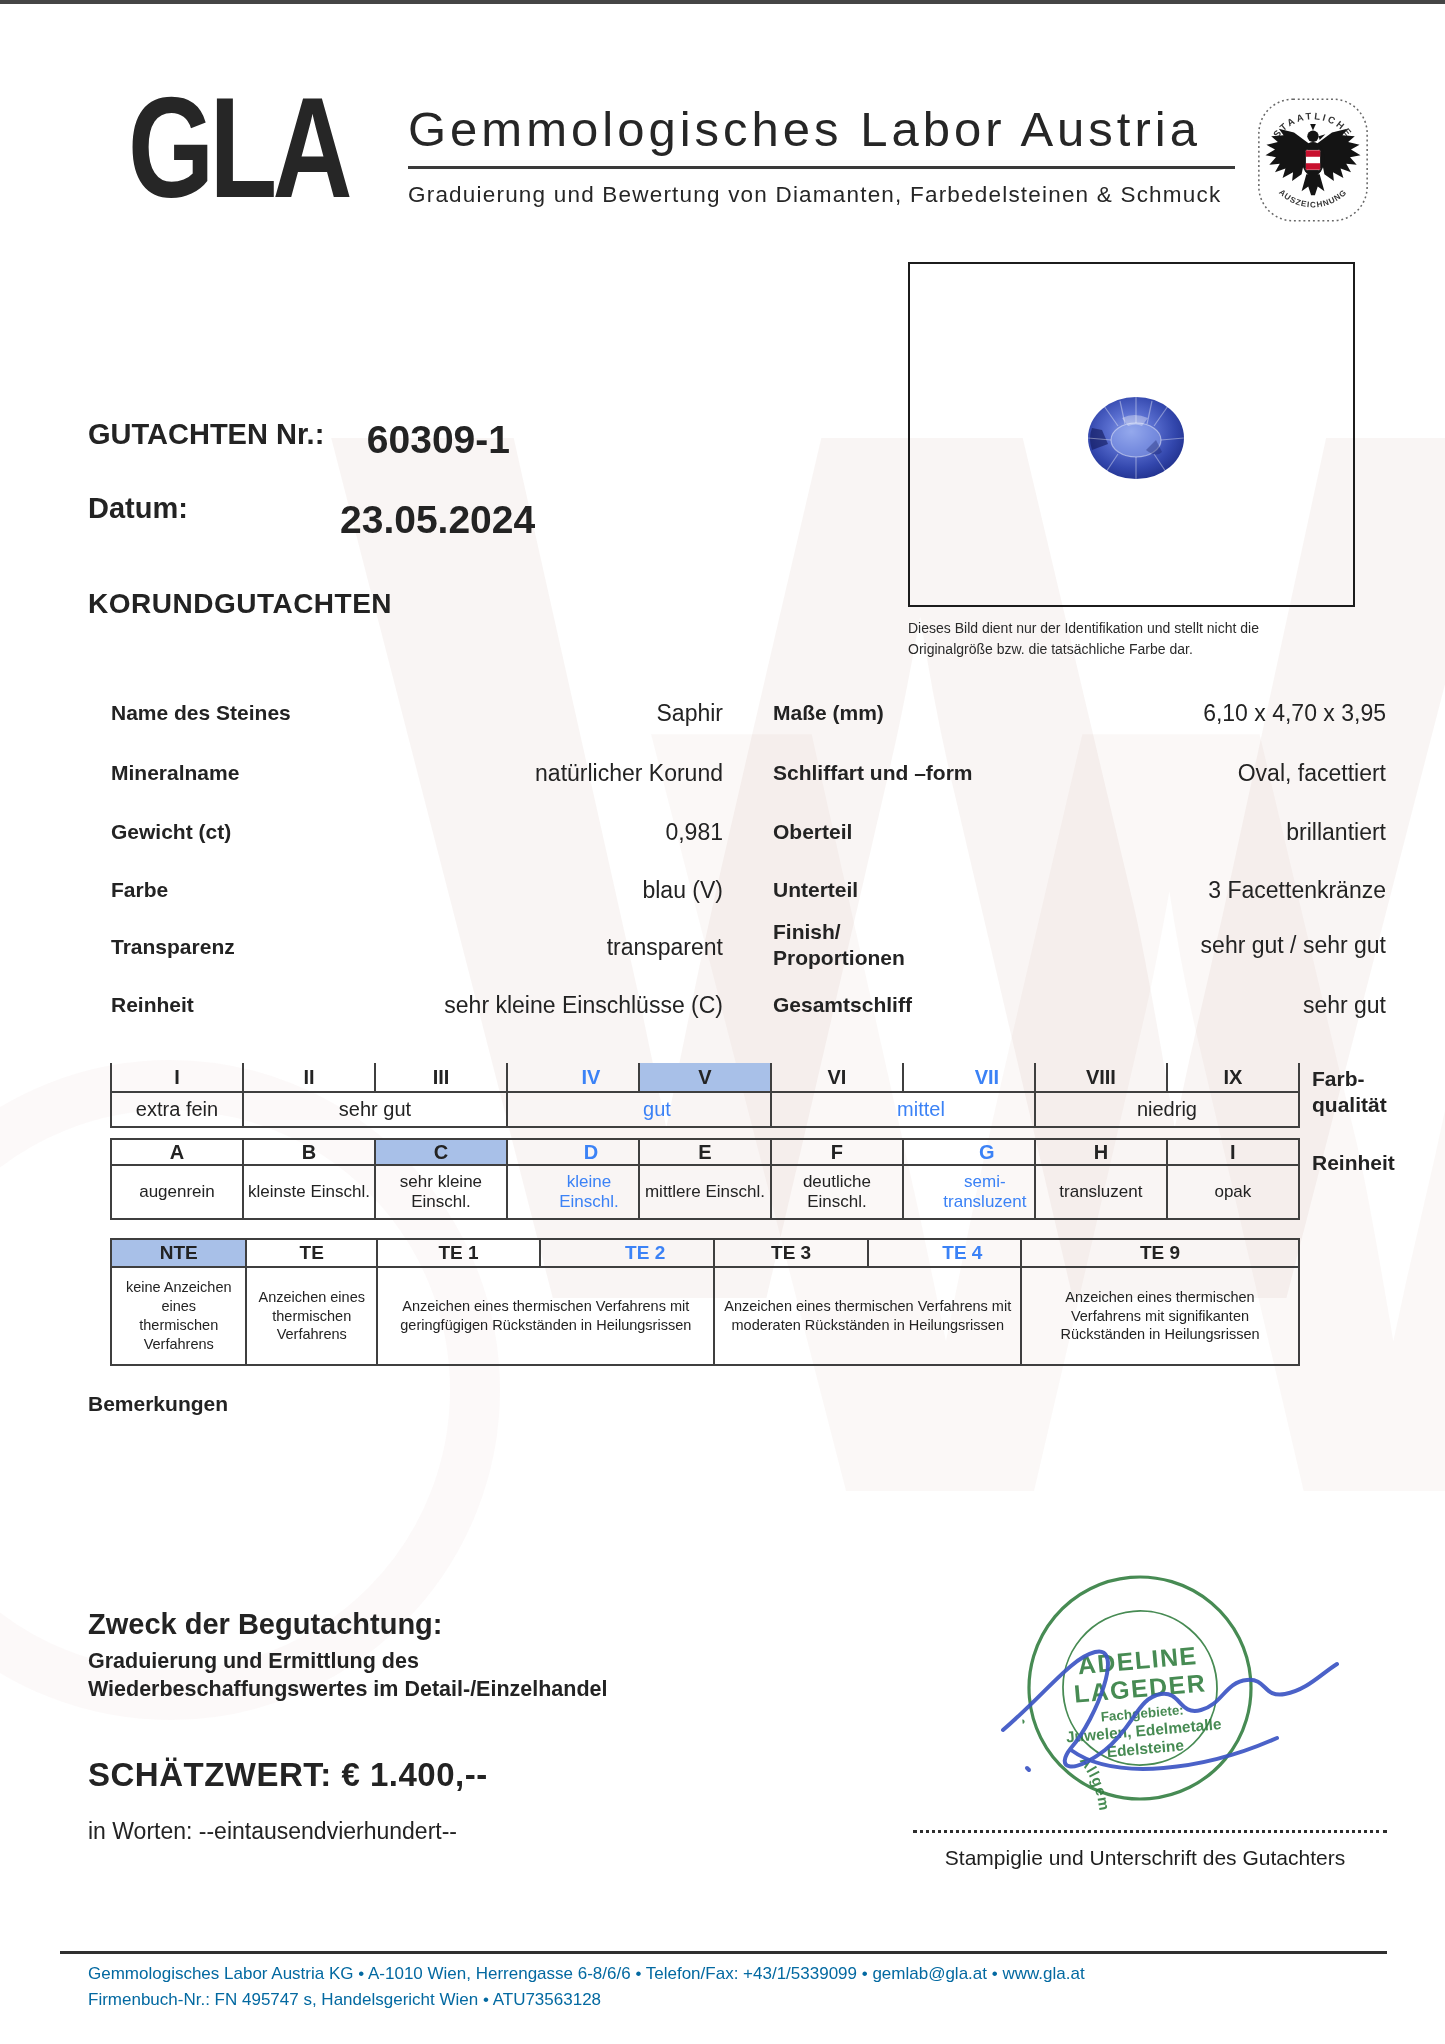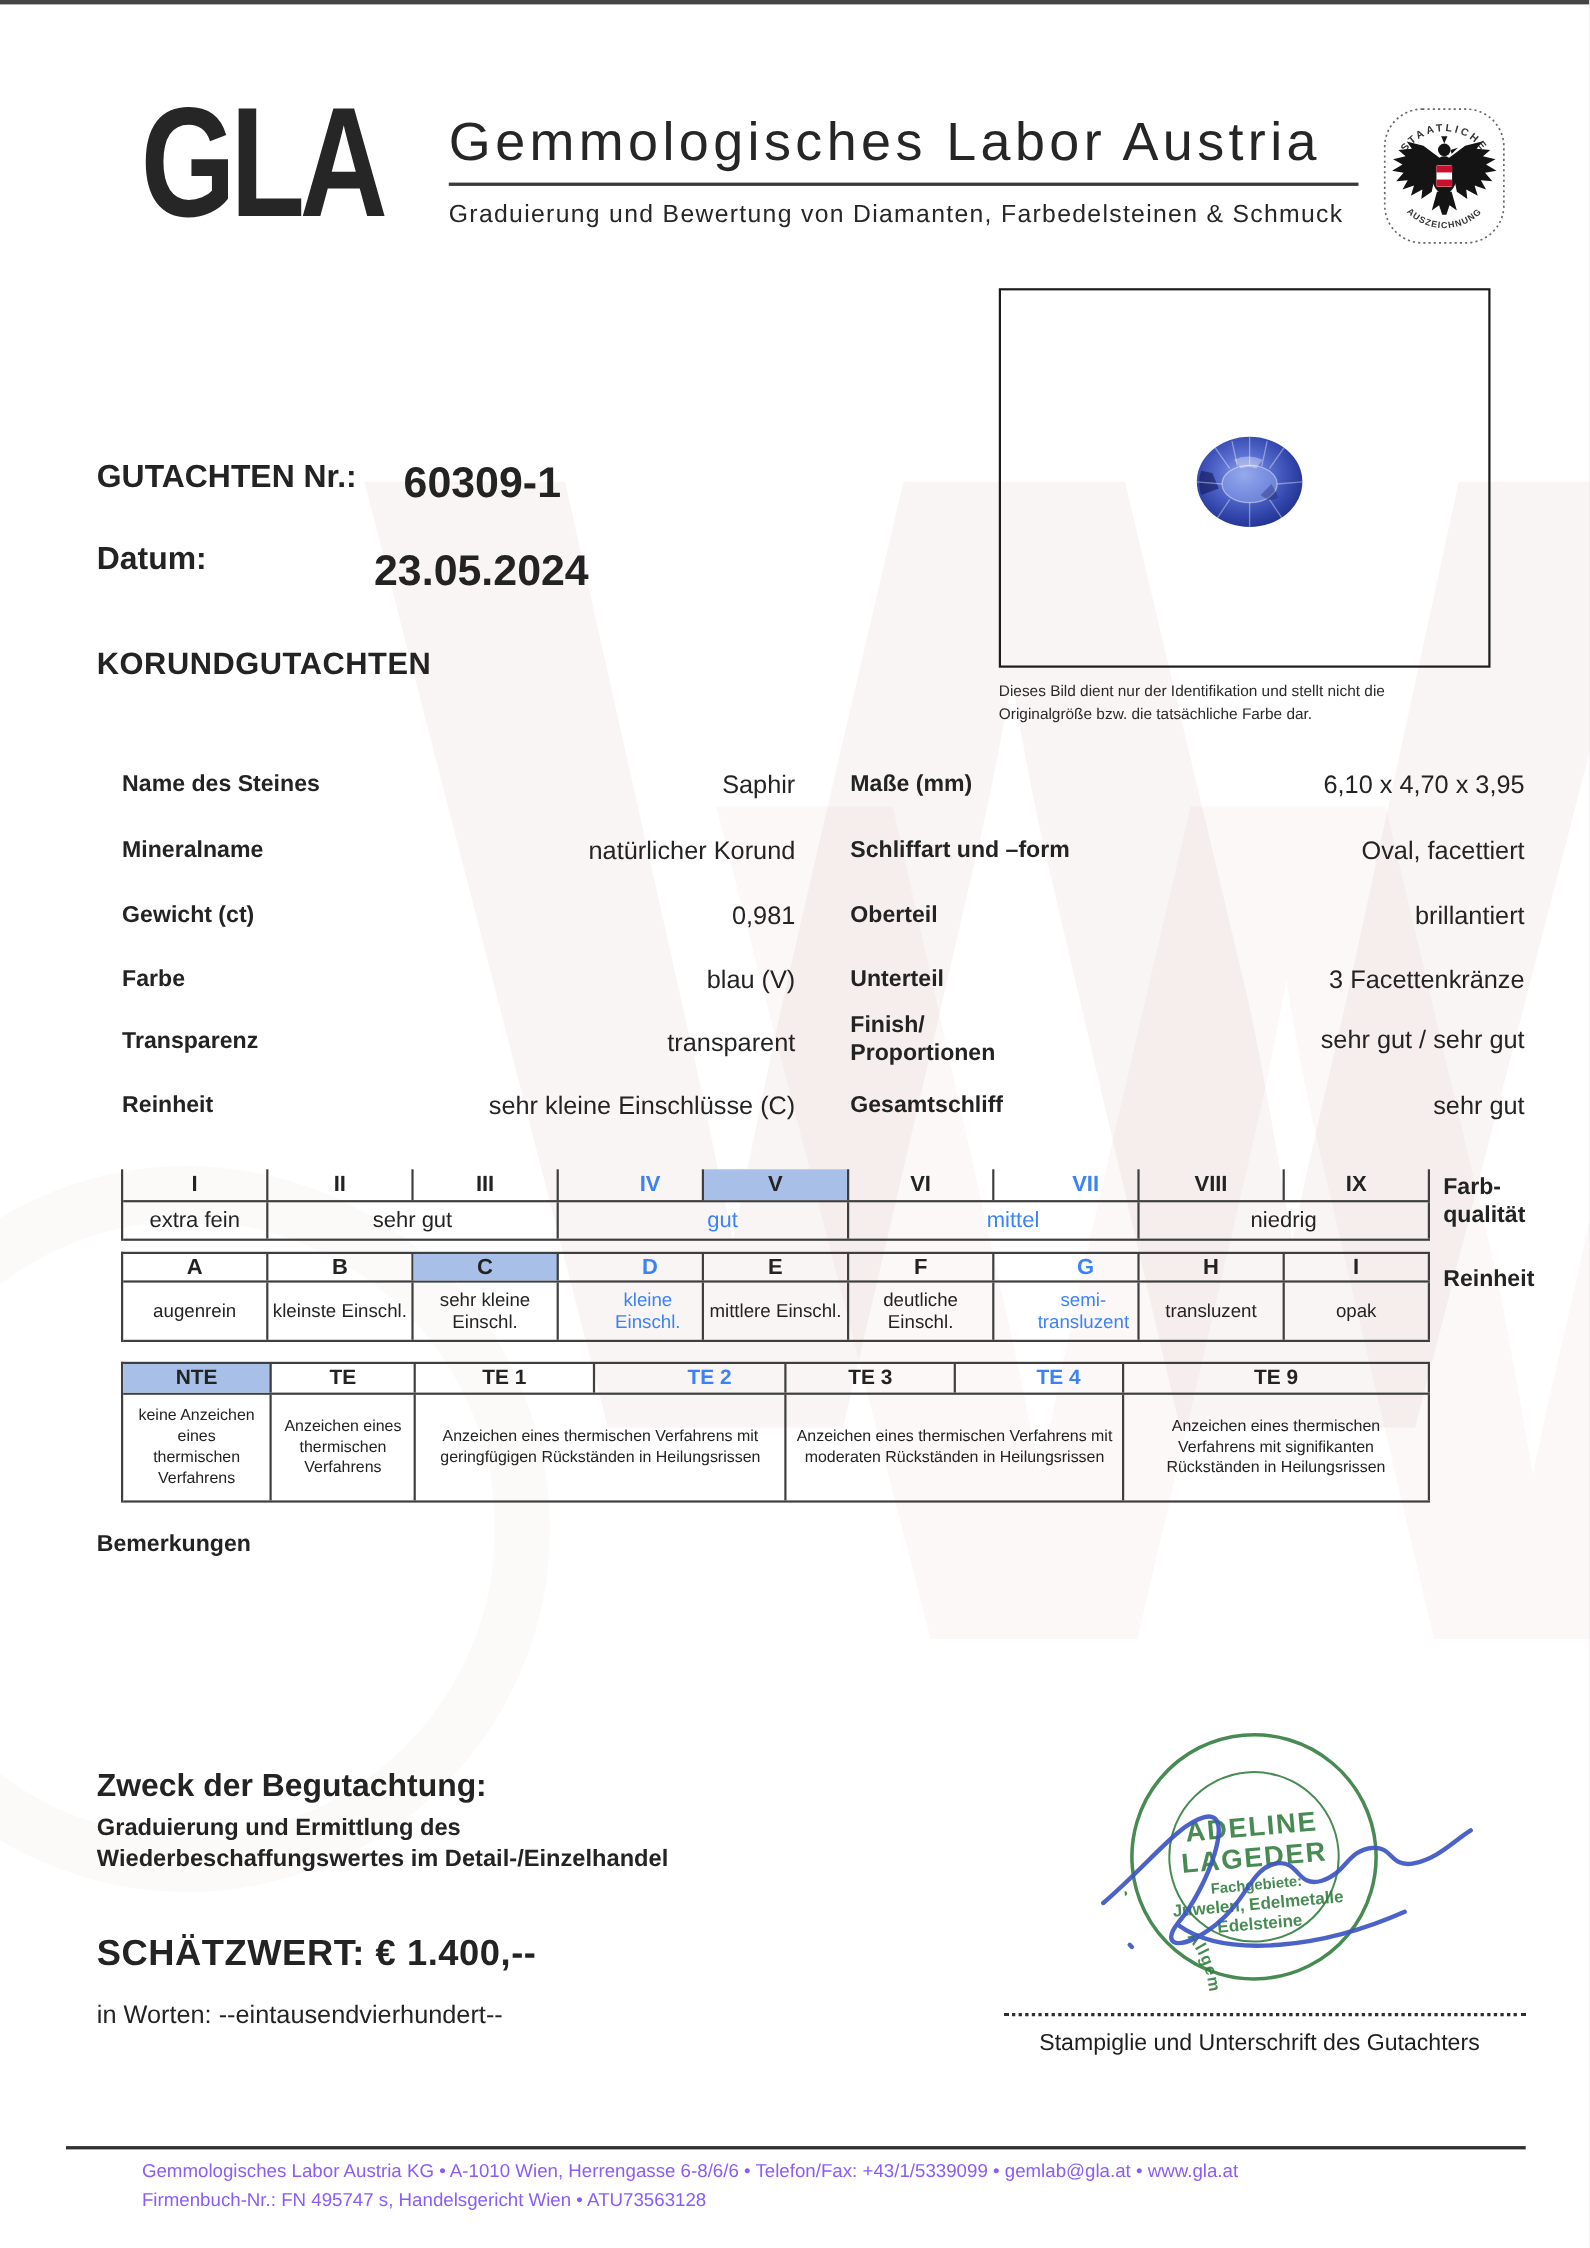--- a/index.html
+++ b/index.html
@@ -50,21 +50,21 @@
   
   .remarks{font-size:21px;font-weight:bold;}
   .purpose-title{font-size:29px;font-weight:bold;}
   .purpose-line{font-size:21.5px;font-weight:bold;line-height:1.3;}
   .value-line{font-size:33px;font-weight:bold;letter-spacing:.5px;}
   .words-line{font-size:23px;}
   .dotline{border-top:3px dotted #2e2e2e;}
   .sig-caption{font-size:21px;text-align:center;color:#1e1e1e;}
   
   .f-rule{height:3px;background:#303030;}
-  .f-line{font-size:17px;color:#8b5cf6;white-space:nowrap;margin-left:41px;}
+  .f-line{font-size:17px;color:#0369a1;white-space:nowrap;}
 </style>
 </head>
 <body>
 
 <div class="page">
 
   <div class="abs scan-top"></div>
   <div class="abs wm" style="left:330px;top:240px;font-size:1250px;">W</div>
   <div class="abs wm wm2" style="left:650px;top:560px;font-size:1100px;">W</div>
   <div class="abs wm-circle" style="left:-160px;top:1060px;width:560px;height:560px;"></div>

